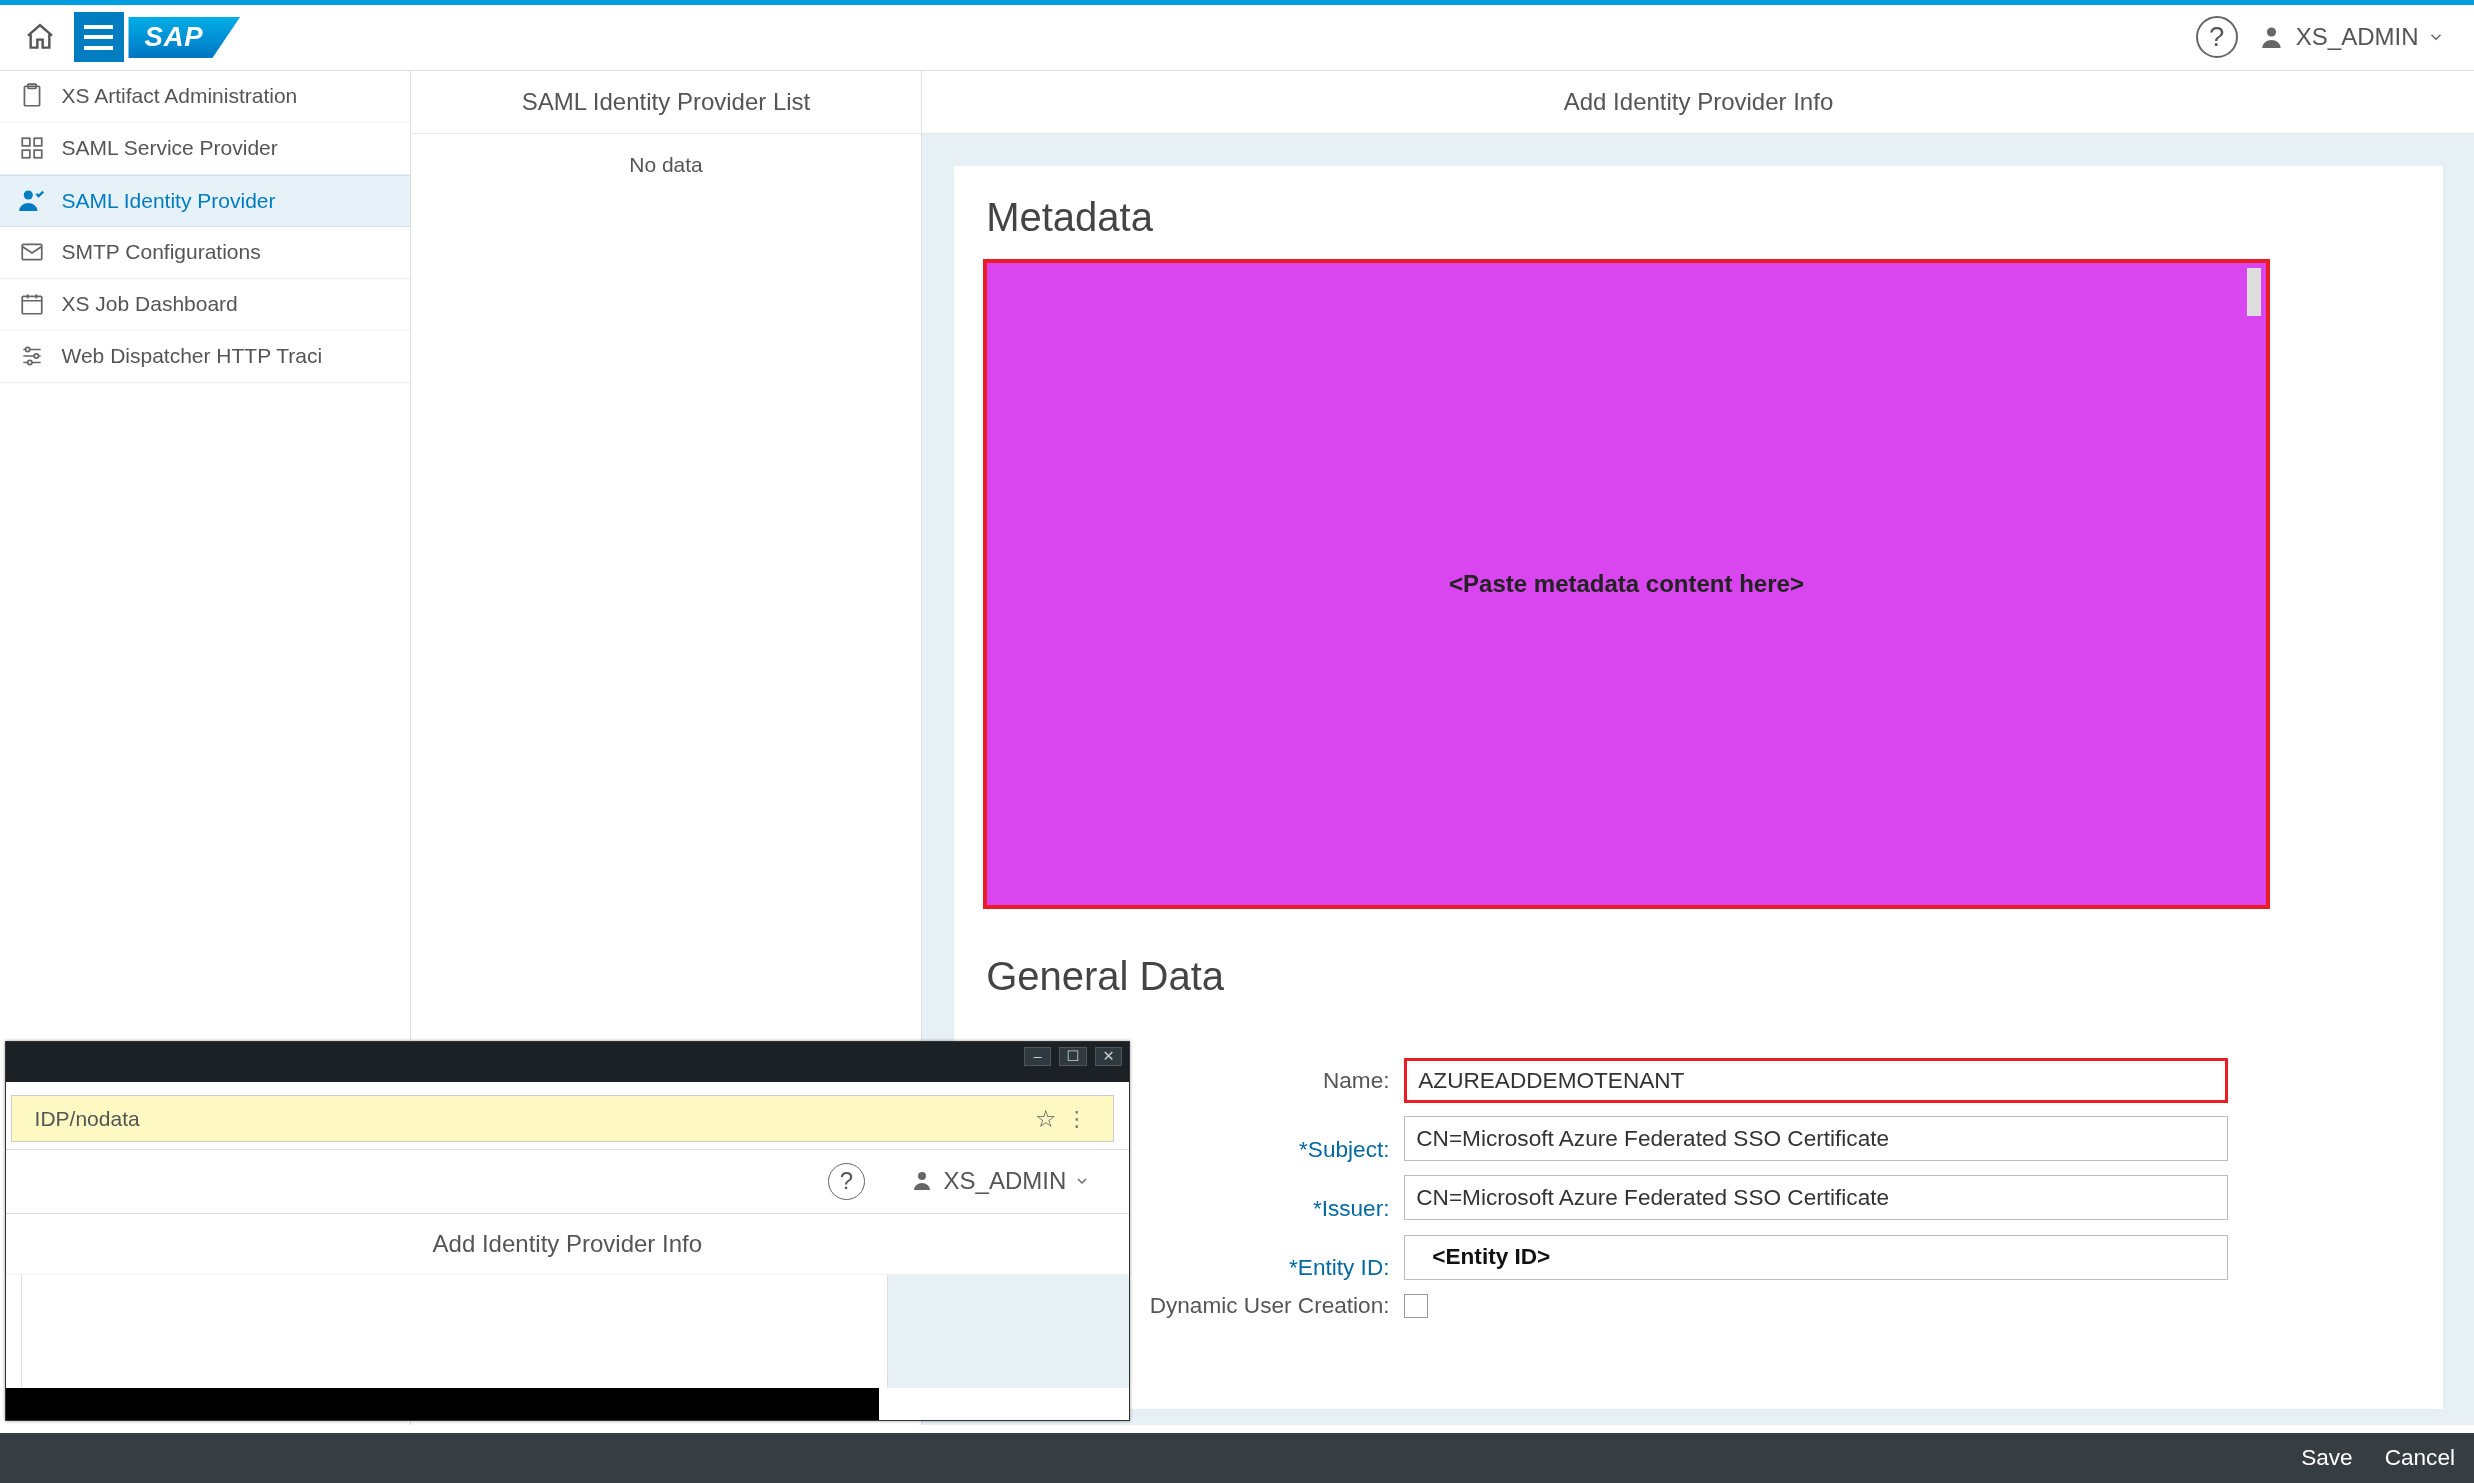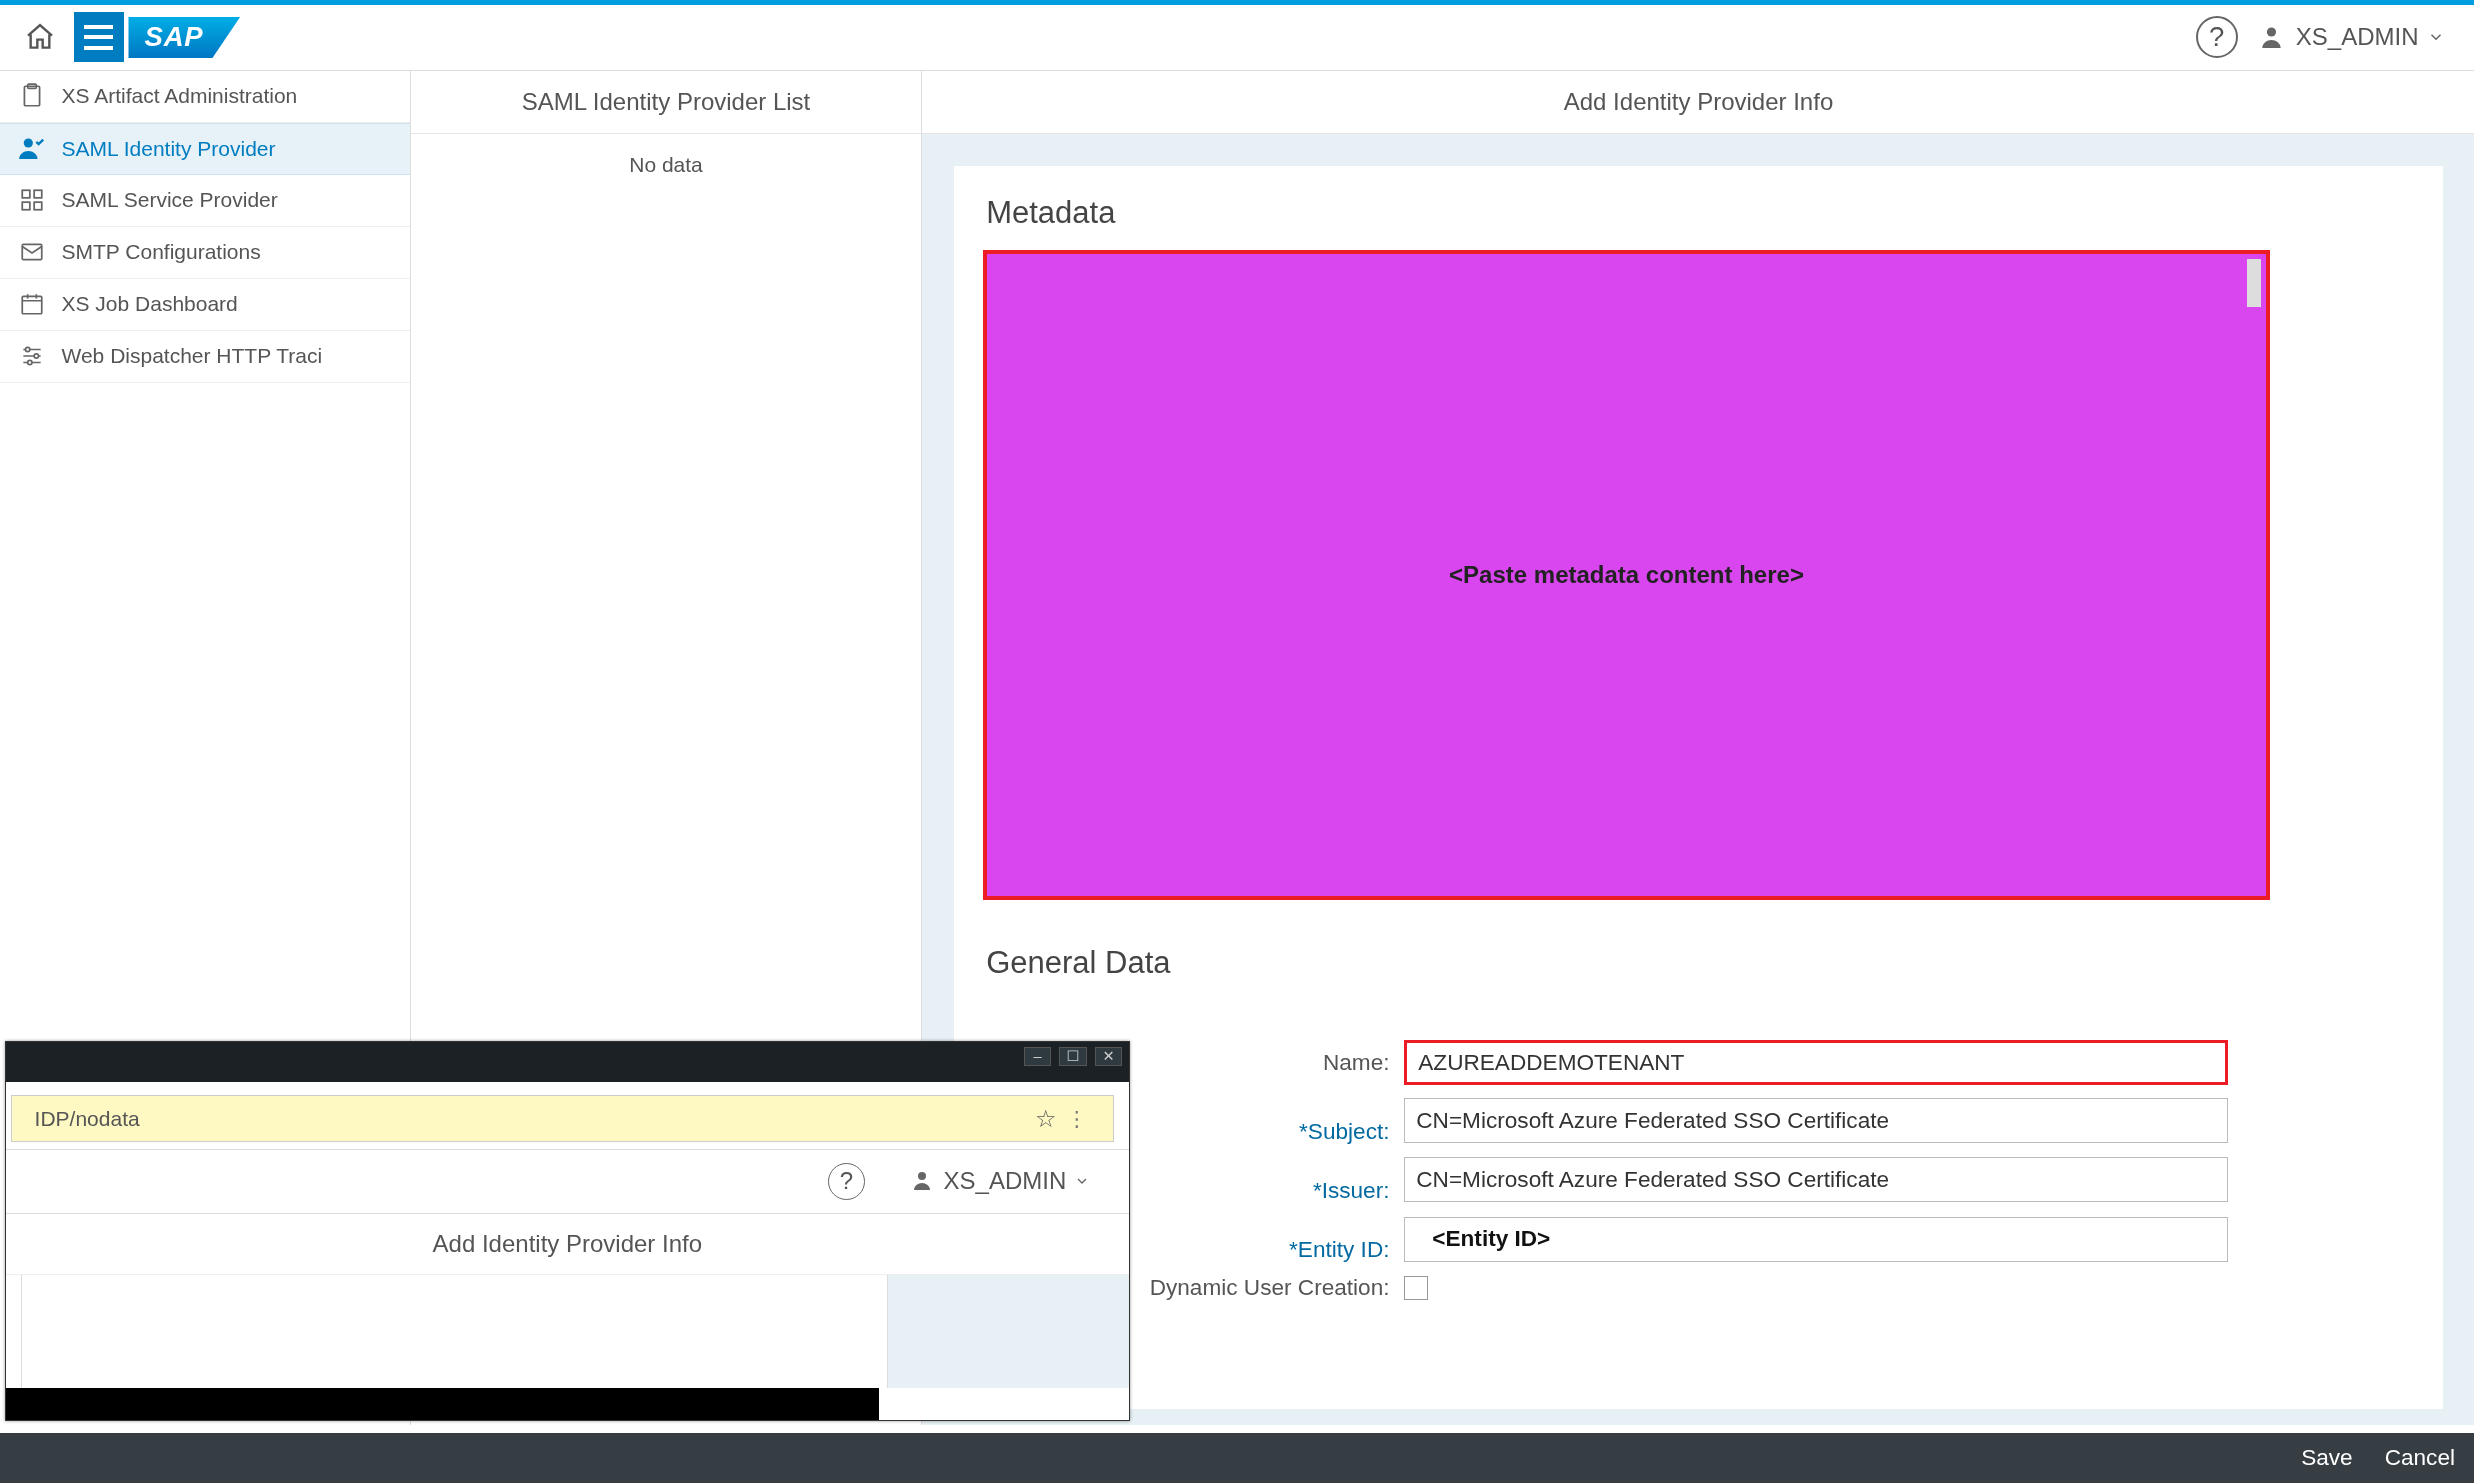--- a/index.html
+++ b/index.html
@@ -24,21 +24,21 @@
     .sidebar-icon { width: 31px; height: 31px; display: flex; align-items: center; justify-content: center; color: #666; }
     .sidebar-item.active .sidebar-icon { color: #007cc0; }
 
     .midcol { width: 511px; border-right: 0.8px solid #ddd; display: flex; flex-direction: column; }
     .col-header { height: 63px; display: flex; align-items: center; justify-content: center; color: #555; border-bottom: 0.8px solid #e5e5e5; font-size: 24px; }
     .midcol-body { flex: 1; display: flex; justify-content: center; padding-top: 19.4px; color: #555; }
 
     .content { flex: 1; display: flex; flex-direction: column; background: #fff; }
     .content-inner { flex: 1; background: #e6f0f5; padding: 32px 32px 16px 32px; display: flex; flex-direction: column; overflow: hidden; }
     .panel { background: #fff; padding: 24px 29px 24px 29px; display: flex; flex-direction: column; flex: 1; }
-    .section-title { font-size: 31px; color: #444; margin: 4.8px 0 19.4px 3.2px; font-weight: 400; }
+    .section-title { font-size: 40px; color: #444; margin: 4.8px 0 19.4px 3.2px; font-weight: 400; }
 
     .metadata-box { border: 4.8px solid #ec1c24; width: 1287px; height: 650px; background: #d946ef; display: flex; align-items: center; justify-content: center; position: relative; }
     .metadata-placeholder { color: #222; font-size: 24px; font-weight: bold; }
     .metadata-scroll { position: absolute; top: 4.8px; right: 4.8px; width: 14.5px; height: 48px; background: #ddd; }
 
     .general-form { margin-top: 40px; padding-left: 162px; }
     .form-row { display: flex; align-items: center; margin-bottom: 11.3px; }
     .form-label { width: 259px; text-align: right; padding-right: 14.5px; color: #555; font-size: 22.6px; }
     .req { color: #0369a1; margin-top: 22px; }
     .form-input { height: 45px; border: 0.8px solid #bbb; padding: 0 11.3px; font-size: 22.6px; color: #333; background: #fff; width: 824px; }
@@ -104,40 +104,40 @@
   <div class="sidebar">
     <div class="sidebar-item">
       <span class="sidebar-icon">
         <svg width="26" height="26" viewBox="0 0 24 24" fill="none" stroke="currentColor" stroke-width="1.6">
             <rect x="5" y="3" width="14" height="18" rx="1"></rect>
             <rect x="8" y="1" width="8" height="4" rx="1"></rect>
           </svg>
       </span>
       <span>XS Artifact Administration</span>
     </div>
+    <div class="sidebar-item">
+      <span class="sidebar-icon">
+        <svg width="26" height="26" viewBox="0 0 24 24" fill="none" stroke="currentColor" stroke-width="1.6">
+            <rect x="3" y="3" width="7" height="7"></rect>
+            <rect x="14" y="3" width="7" height="7"></rect>
+            <rect x="3" y="14" width="7" height="7"></rect>
+            <rect x="14" y="14" width="7" height="7"></rect>
+          </svg>
+      </span>
+      <span>SAML Service Provider</span>
+    </div>
     <div class="sidebar-item active">
       <span class="sidebar-icon">
         <svg width="27.5" height="27.5" viewBox="0 0 24 24" fill="currentColor">
             <circle cx="9" cy="7" r="4"></circle>
             <path d="M1 21c0-4 4-7 8-7s8 3 8 7" fill="currentColor"></path>
             <path d="M16 6l2 2 4-4" stroke="currentColor" stroke-width="2" fill="none"></path>
           </svg>
       </span>
       <span>SAML Identity Provider</span>
-    </div>
-    <div class="sidebar-item">
-      <span class="sidebar-icon">
-        <svg width="26" height="26" viewBox="0 0 24 24" fill="none" stroke="currentColor" stroke-width="1.6">
-            <rect x="3" y="3" width="7" height="7"></rect>
-            <rect x="14" y="3" width="7" height="7"></rect>
-            <rect x="3" y="14" width="7" height="7"></rect>
-            <rect x="14" y="14" width="7" height="7"></rect>
-          </svg>
-      </span>
-      <span>SAML Service Provider</span>
     </div>
     <div class="sidebar-item">
       <span class="sidebar-icon">
         <svg width="26" height="26" viewBox="0 0 24 24" fill="none" stroke="currentColor" stroke-width="1.6">
             <rect x="3" y="5" width="18" height="14" rx="1"></rect>
             <path d="M3 7l9 6 9-6"></path>
           </svg>
       </span>
       <span>SMTP Configurations</span>
     </div>

